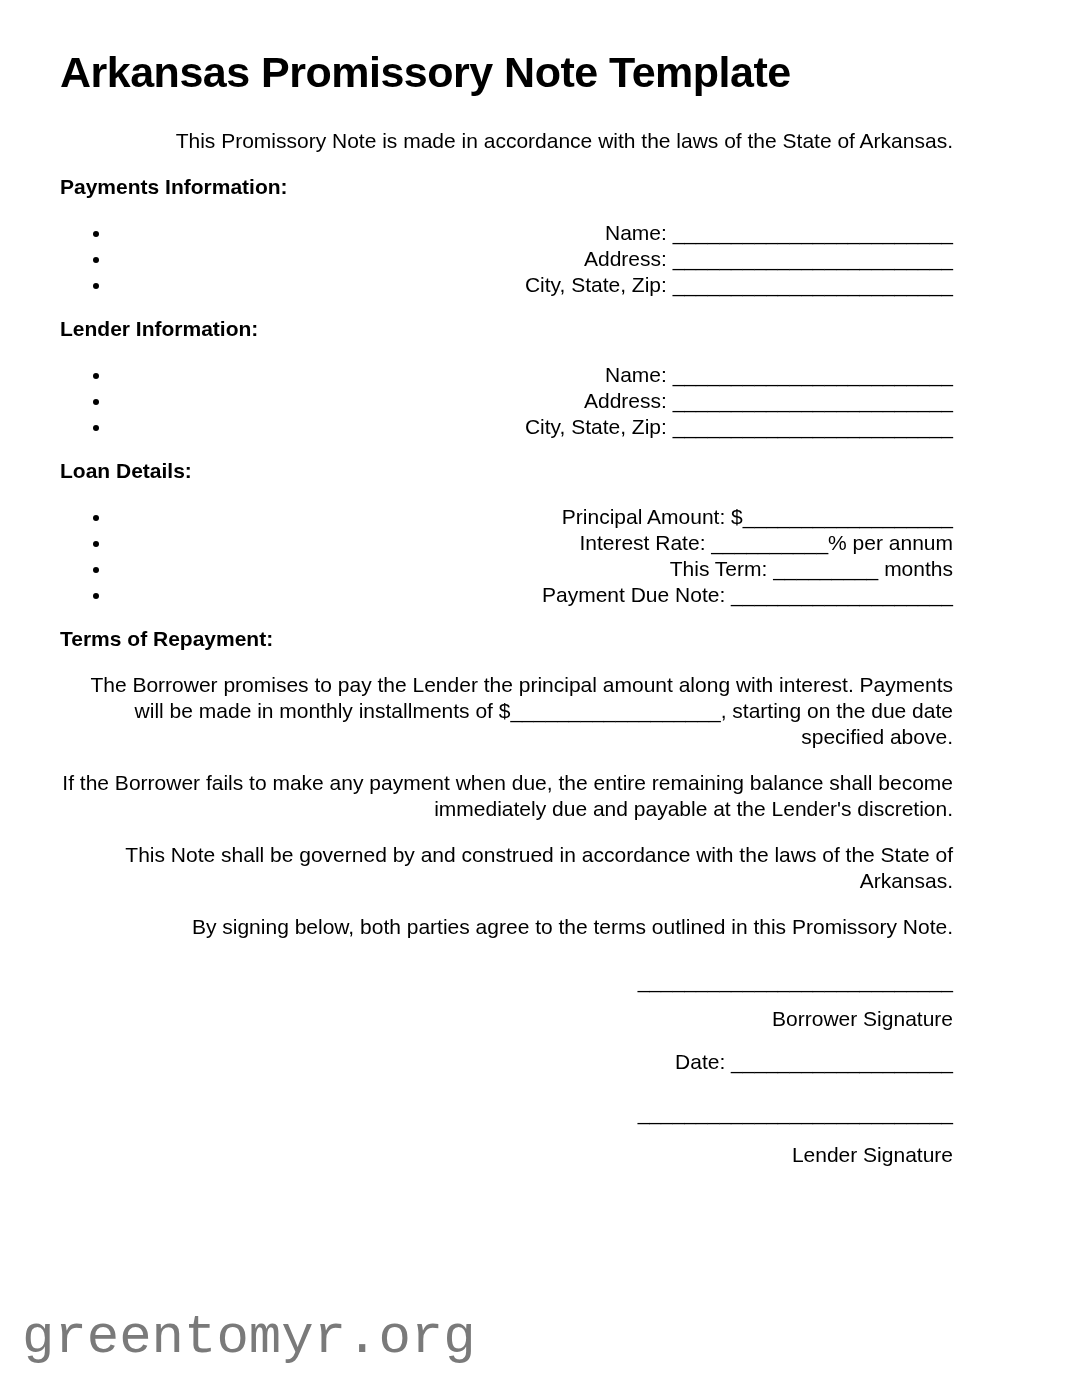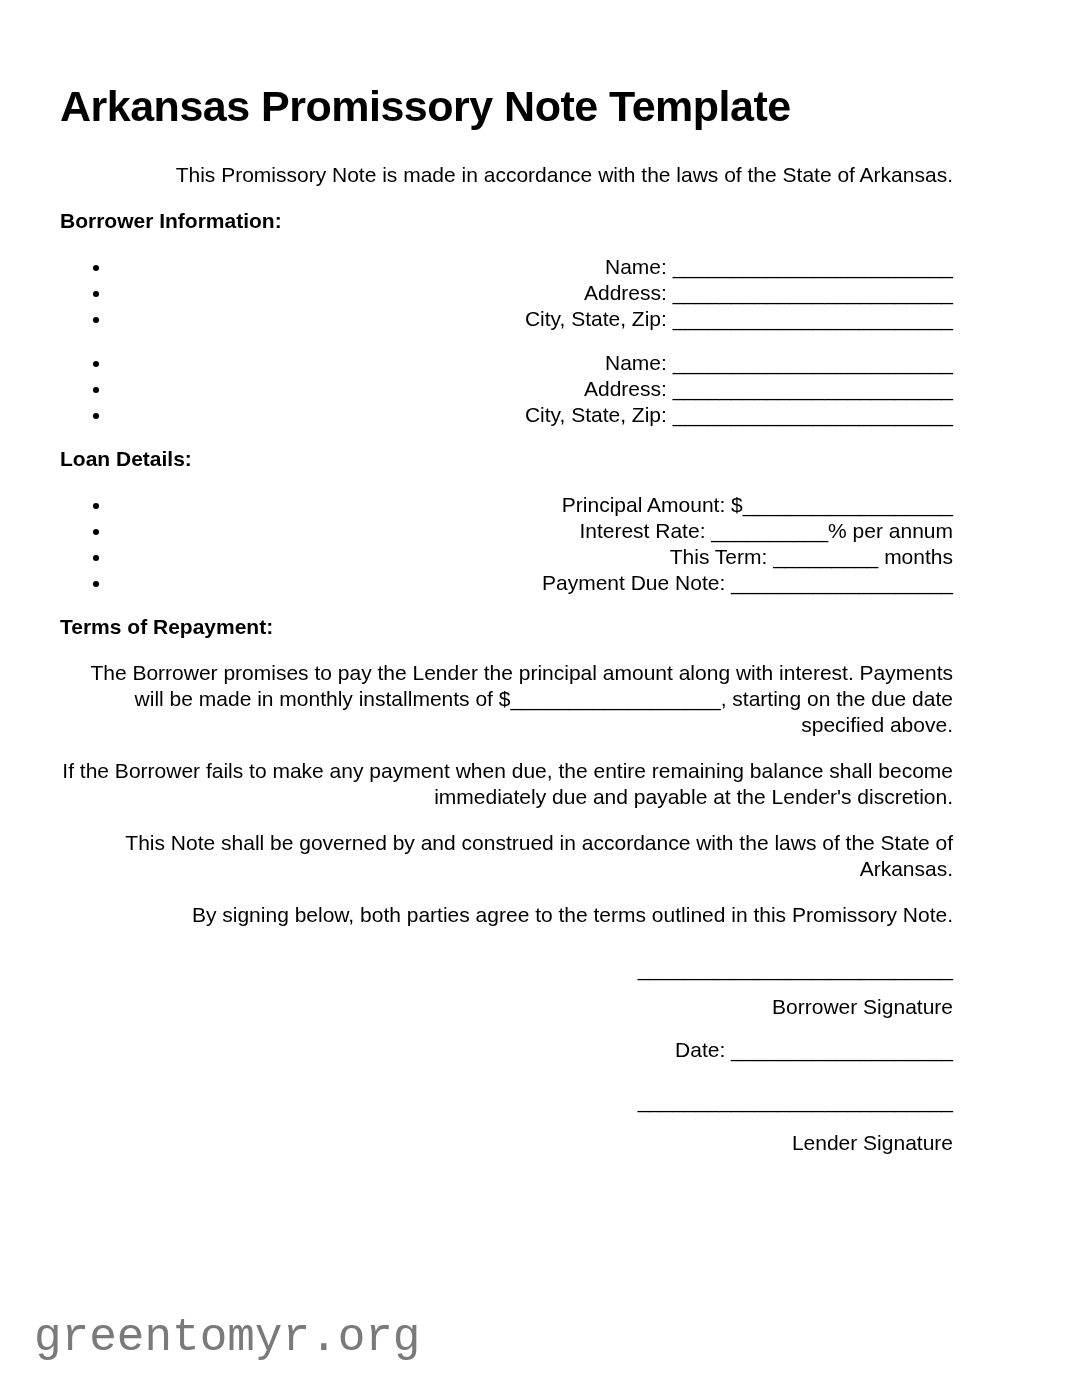--- a/index.html
+++ b/index.html
@@ -7,21 +7,21 @@
     padding: 0;
     background: #ffffff;
   }
   .page {
     position: relative;
     width: 1073px;
     height: 1388px;
     background: #ffffff;
     color: #000000;
     font-family: "Liberation Sans", "DejaVu Sans", sans-serif;
-    padding: 82px 120px 0 60px;
+    padding: 48px 120px 0 60px;
     box-sizing: border-box;
     overflow: hidden;
   }
   .content {
     max-width: 893px;
   }
   h1 {
     font-size: 43px;
     line-height: 48px;
     font-weight: bold;
@@ -54,47 +54,48 @@
     margin-bottom: 16px;
   }
   .sig-label {
     margin: 0 0 17px 0;
   }
   .date-line {
     margin: 0 0 0 12px;
   }
   .watermark {
     position: absolute;
-    left: 34px;
+    left: 22px;
     top: 1313px;
     font-family: "Liberation Mono", "DejaVu Sans Mono", monospace;
-    font-size: 46px;
+    font-size: 54px;
     line-height: 50px;
     color: #7a7a7a;
     letter-spacing: 0px;
     white-space: nowrap;
   }
 </style>
 </head>
 <body>
 
 <div class="page">
   <div class="content">
 
     <h1>Arkansas Promissory Note Template</h1>
 
     <p>This Promissory Note is made in accordance with the laws of the State of Arkansas.</p>
 
-    <h3>Borrower Information:</h3>
+    <h3>Payments Information:</h3>
     <ul>
       <li>Name: ________________________</li>
       <li>Address: ________________________</li>
       <li>City, State, Zip: ________________________</li>
     </ul>
 
+    <h3>Lender Information:</h3>
     <ul>
       <li>Name: ________________________</li>
       <li>Address: ________________________</li>
       <li>City, State, Zip: ________________________</li>
     </ul>
 
     <h3>Loan Details:</h3>
     <ul>
       <li>Principal Amount: $__________________</li>
       <li>Interest Rate: __________% per annum</li>

